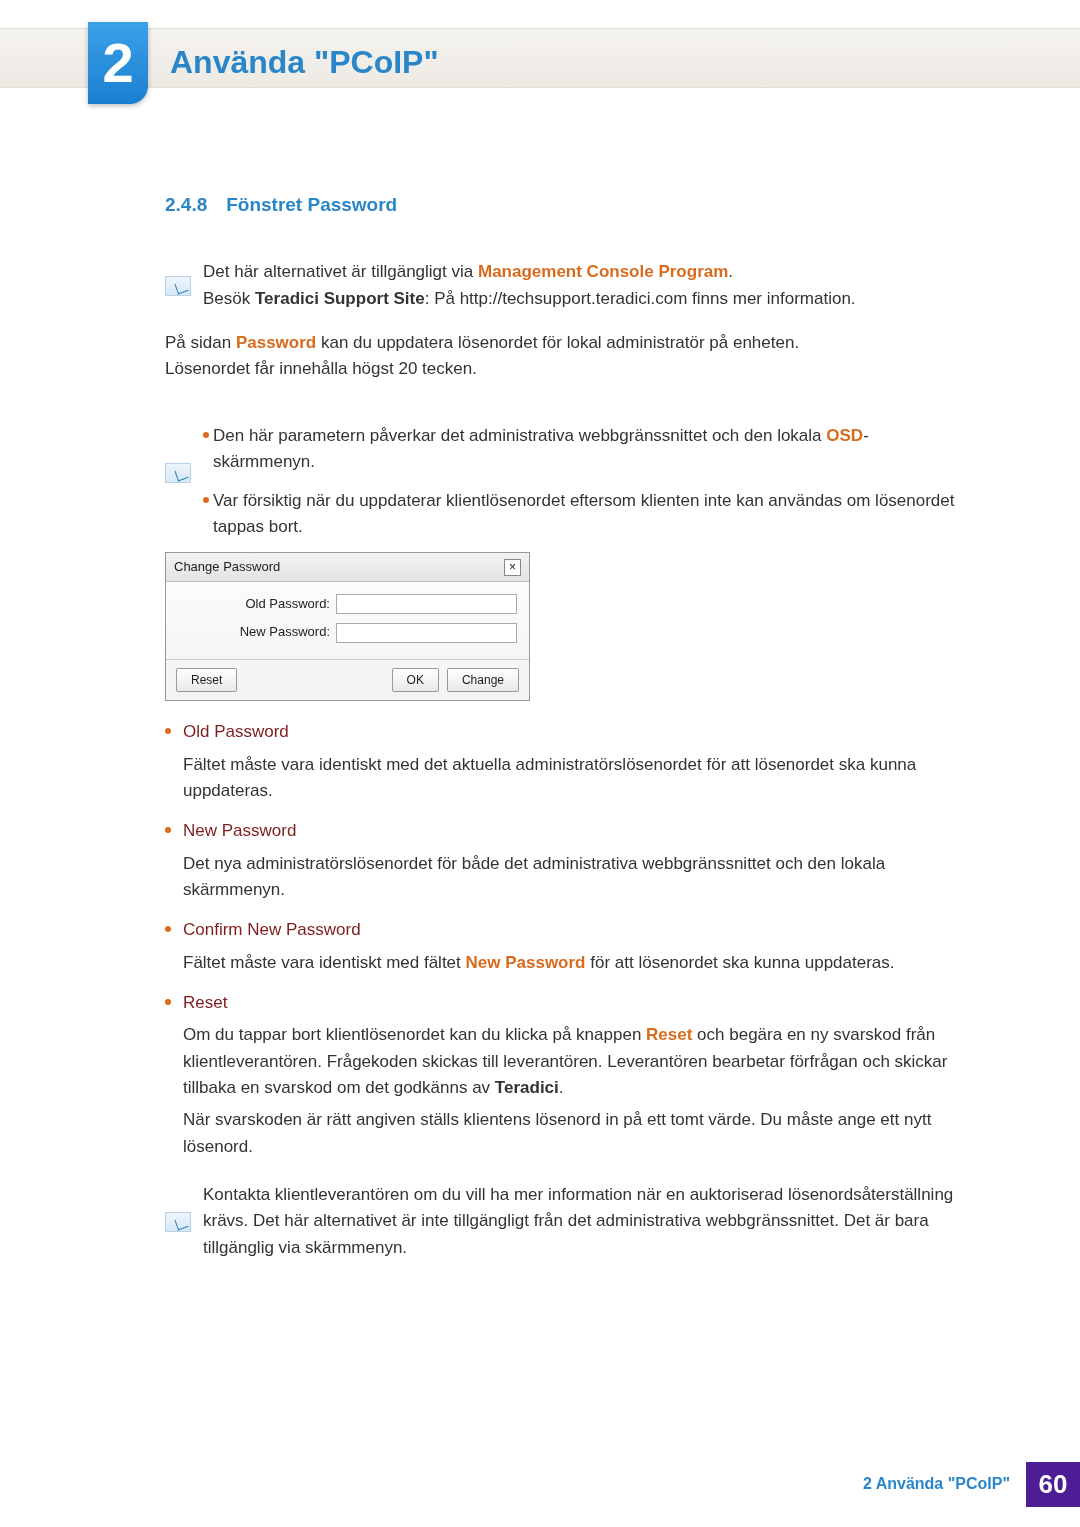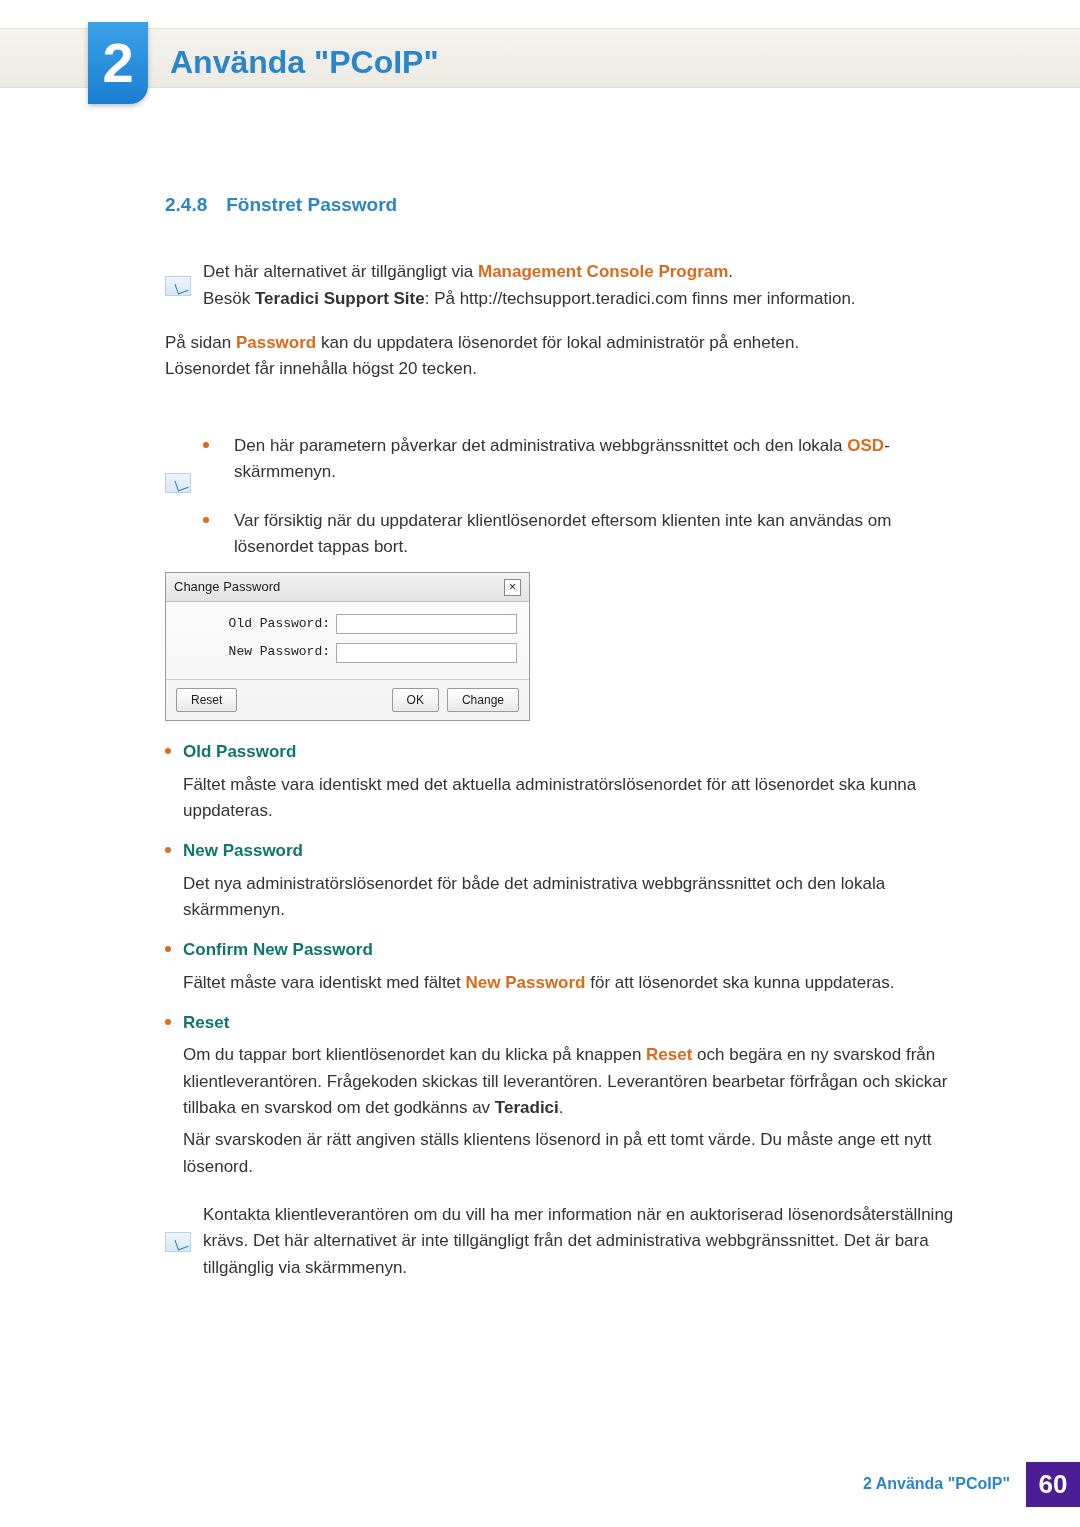--- a/index.html
+++ b/index.html
@@ -75,21 +75,21 @@
     border-top: none;
     border-right: none;
     transform: rotate(-20deg);
   }
   .note-row { display: flex; gap: 12px; margin-top: 18px; align-items: center; }
   .note-text { flex: 1; }
   .orange { color: #d96b1e; font-weight: bold; }
   .bold { font-weight: bold; margin-top: 33px; }
   .para { margin-top: 18px; }
   .bullet-list { margin-top: 6px; }
-  .bullet-row { display: flex; gap: 25px; margin-top: 22px; }
+  .bullet-row { display: flex; gap: 4px; margin-top: 12px; }
   .bullet-dot {
     width: 6px; height: 6px;
     background: #d96b1e;
     border-radius: 50%;
     margin-top: 9px;
     flex: none;
   }
   .bullet-text { flex: 1; }
   .figcaption { margin-top: 20px; }
   
@@ -111,21 +111,21 @@
   }
   .dialog-close {
     width: 17px; height: 17px;
     border: 1px solid #888;
     background: #fff;
     text-align: center;
     line-height: 14px;
     font-size: 12px;
     cursor: pointer;
   }
-  .dialog-body { padding: 12px 12px 8px; font-family: Liberation Mono, monospace; }
+  .dialog-body { padding: 12px 12px 8px; }
   .dlg-row { display: flex; align-items: center; margin-bottom: 8px; }
   .dlg-label { width: 158px; text-align: right; padding-right: 6px; }
   .dlg-input {
     flex: 1;
     height: 20px;
     border: 1px solid #aaa;
     background: #fff;
   }
   .dlg-buttons {
     border-top: 1px solid #ccc;
@@ -142,21 +142,21 @@
     border-radius: 2px;
   }
   .spacer { flex: 1; }
   .field-list { margin-top: 18px; }
   .field-item { margin-top: 14px; display: flex; gap: 12px; }
   .field-dot {
     width: 6px; height: 6px; background: #d96b1e; border-radius: 50%;
     margin-top: 9px; flex: none;
   }
   .field-body { flex: 1; }
-  .field-name { color: #0f766e; font-weight: bold; }
+  .field-name { color: #7f1d1d; font-weight: normal; }
   .field-desc { margin-top: 6px; }
   .footer {
     position: absolute;
     bottom: 20px;
     right: 0;
     display: flex;
     align-items: stretch;
   }
   .footer-label {
     color: #2a86c9;

